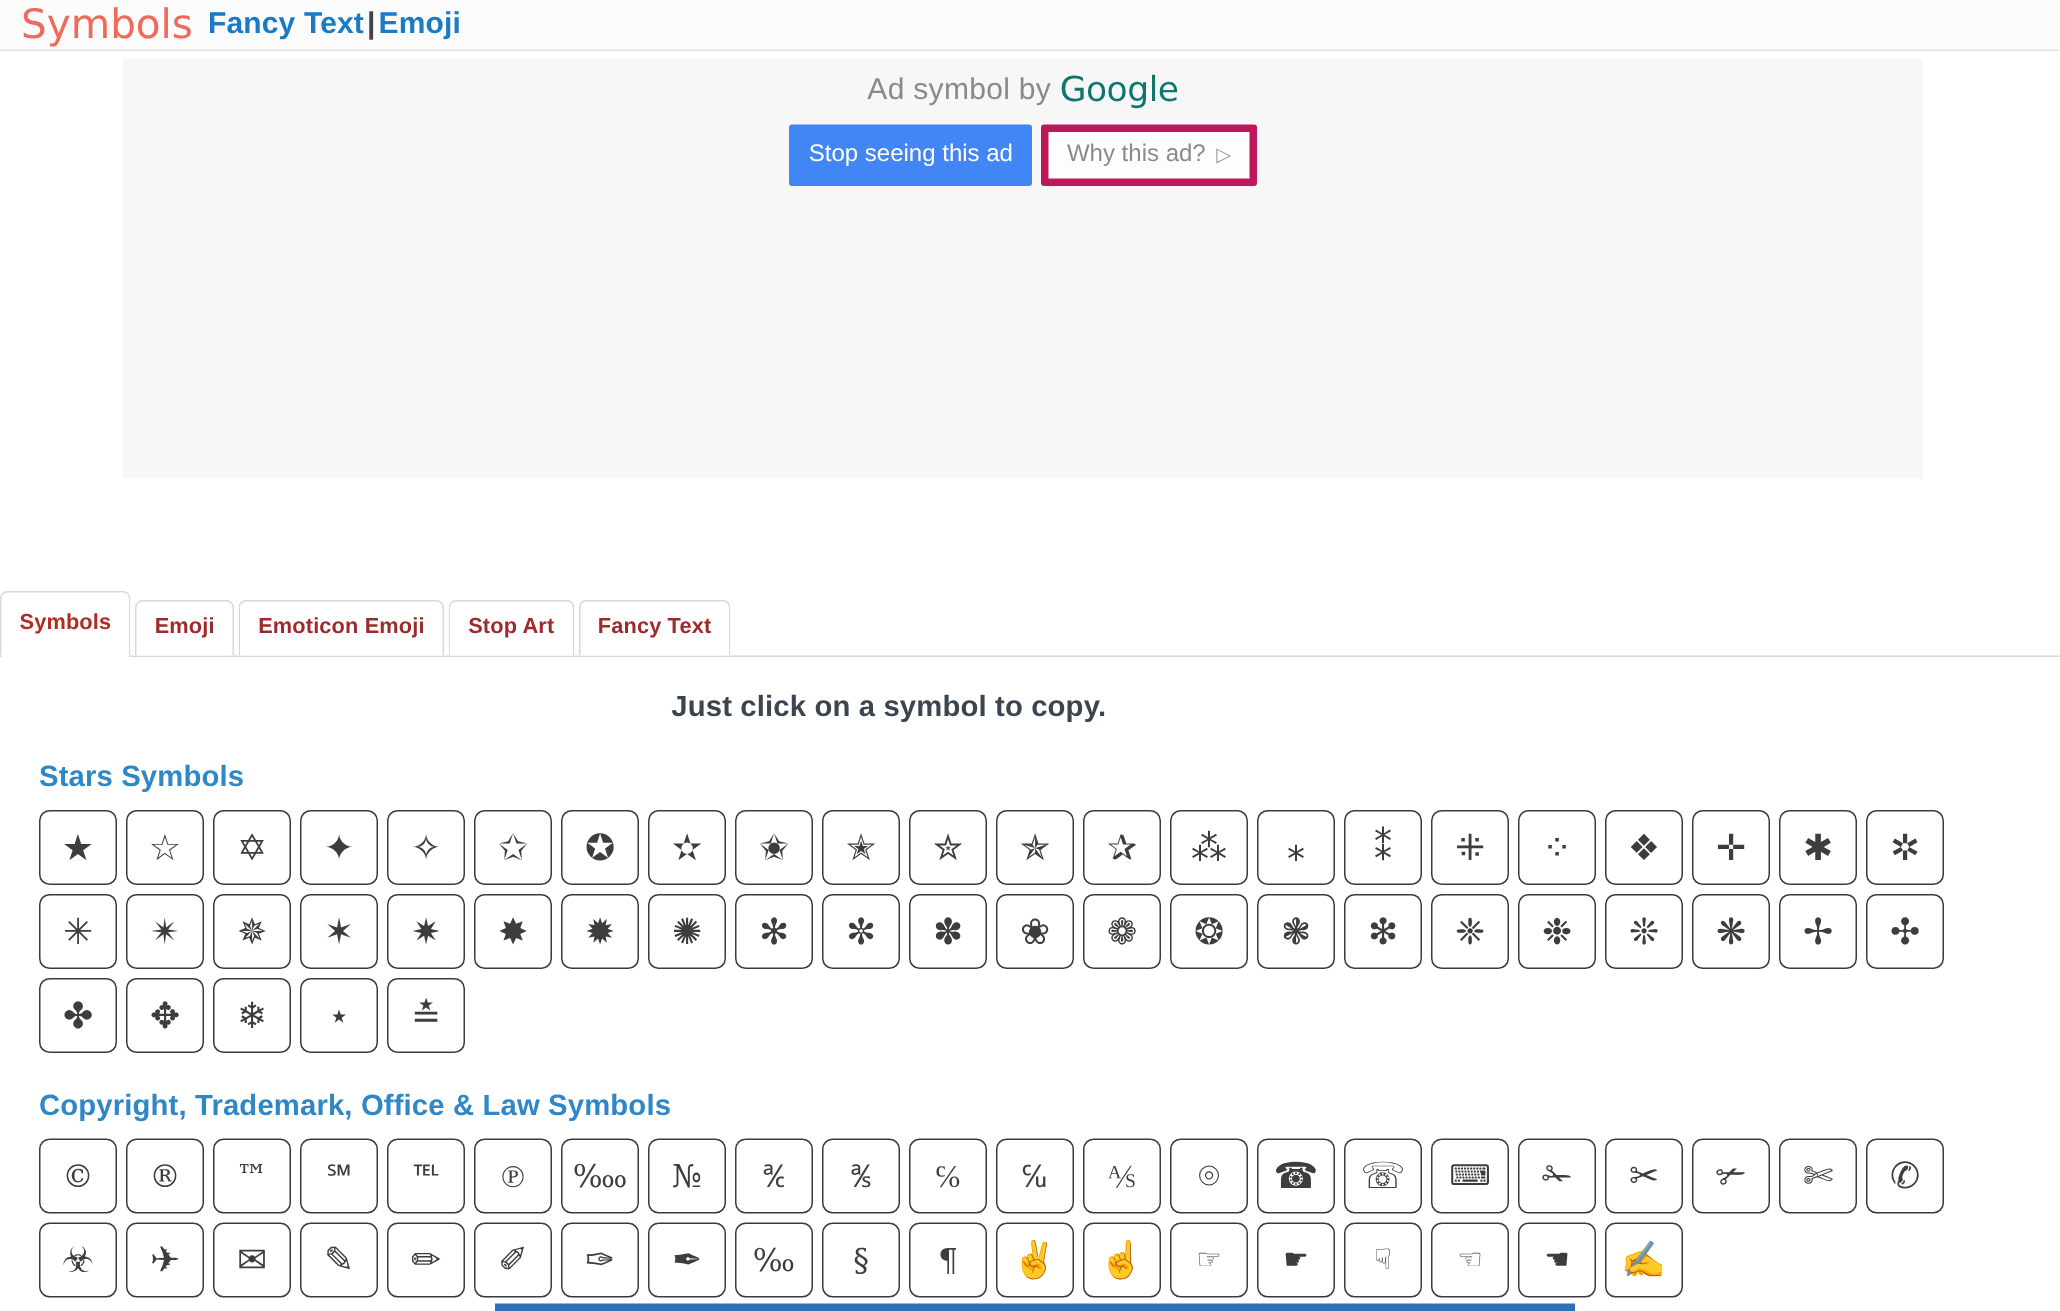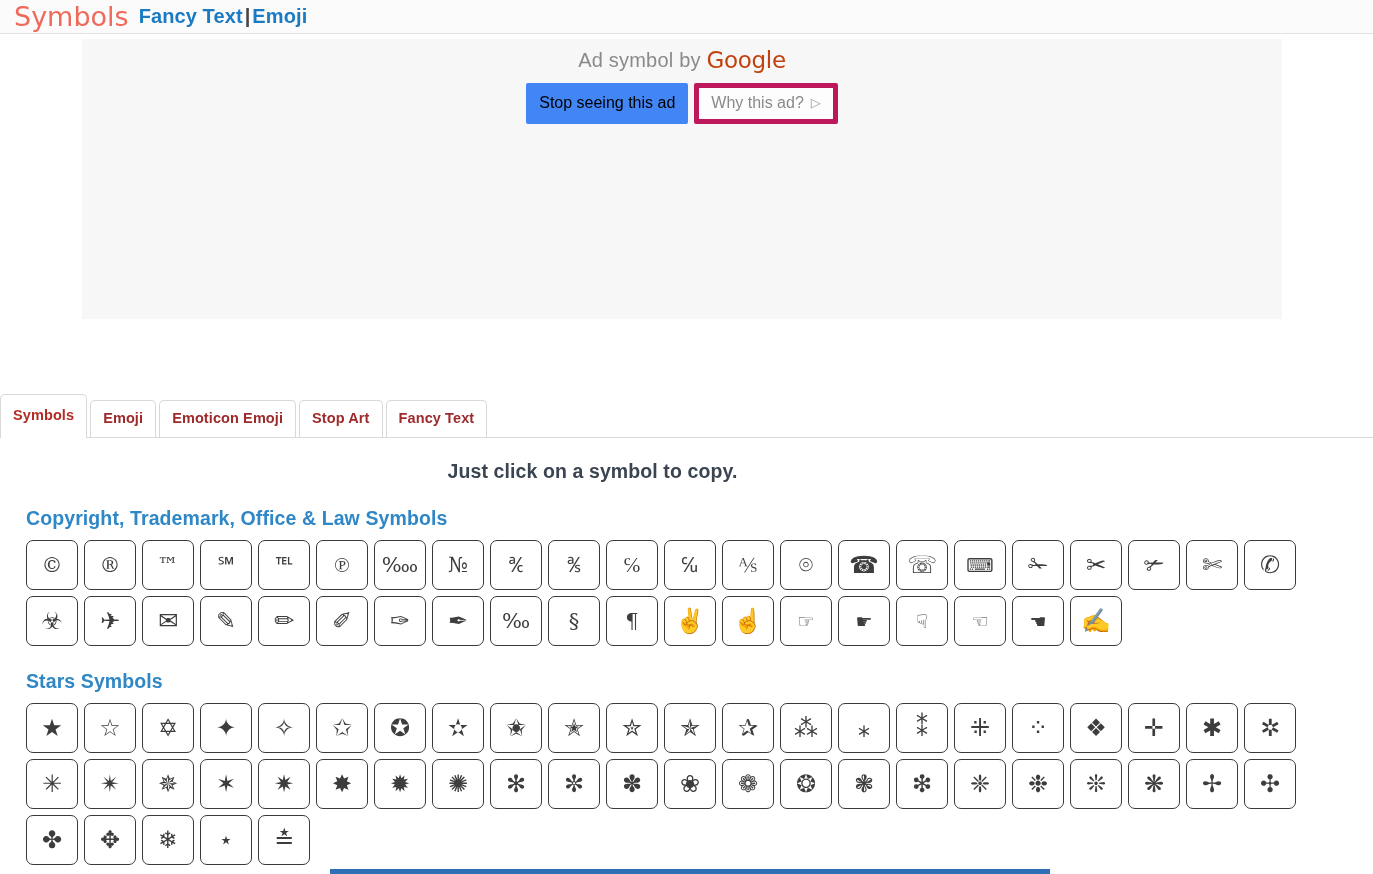--- a/index.html
+++ b/index.html
@@ -68,35 +68,35 @@
   .ad-closed-line {
     font-size: 20px;
     color: #8a8a8a;
     font-family: "Liberation Sans", sans-serif;
     letter-spacing: 0.2px;
     line-height: 30px;
     white-space: nowrap;
   }
   .google-word {
     font-size: 23px;
-    color: #c2410c;
+    color: #0f766e;
     font-family: "DejaVu Sans", sans-serif;
     letter-spacing: -0.3px;
     vertical-align: -1px;
   }
   .ad-buttons {
     margin-top: 8px;
     display: flex;
     justify-content: center;
     align-items: stretch;
     gap: 6px;
   }
   .btn-stop {
     background: #4285f4;
-    color: #000000;
+    color: #ffffff;
     font-size: 16px;
     padding: 6px 13px 7px 13px;
     border: none;
     border-radius: 2px;
     font-family: "Liberation Sans", sans-serif;
     line-height: 18px;
     cursor: pointer;
   }
   .btn-why {
     background: #fdfdfd;
@@ -255,67 +255,20 @@
 <div class="tabs-row">
   <div class="tab active">Symbols</div>
   <div class="tab">Emoji</div>
   <div class="tab">Emoticon Emoji</div>
   <div class="tab">Stop Art</div>
   <div class="tab">Fancy Text</div>
 </div>
 
 <div class="content">
   <div class="click-hint">Just click on a symbol to copy.</div>
-
-  <div class="section">
-    <h2 class="section-title">Copyright, Trademark, Office &amp; Law Symbols</h2>
-    <div class="sym-grid">
-        <div class="sym serif">©</div>
-        <div class="sym serif">®</div>
-        <div class="sym serif">™</div>
-        <div class="sym serif">℠</div>
-        <div class="sym serif">℡</div>
-        <div class="sym serif">℗</div>
-        <div class="sym serif">‱</div>
-        <div class="sym serif">№</div>
-        <div class="sym serif">℀</div>
-        <div class="sym serif">℁</div>
-        <div class="sym serif">℅</div>
-        <div class="sym serif">℆</div>
-        <div class="sym serif">⅍</div>
-        <div class="sym">⌾</div>
-        <div class="sym">☎</div>
-        <div class="sym">☏</div>
-        <div class="sym small">⌨</div>
-        <div class="sym">✁</div>
-        <div class="sym">✂</div>
-        <div class="sym">✃</div>
-        <div class="sym">✄</div>
-        <div class="sym">✆</div>
-        <div class="sym">☣</div>
-        <div class="sym">✈</div>
-        <div class="sym">✉</div>
-        <div class="sym">✎</div>
-        <div class="sym">✏</div>
-        <div class="sym">✐</div>
-        <div class="sym">✑</div>
-        <div class="sym">✒</div>
-        <div class="sym serif">‰</div>
-        <div class="sym serif">§</div>
-        <div class="sym serif">¶</div>
-        <div class="sym">✌️</div>
-        <div class="sym">☝️</div>
-        <div class="sym small">☞</div>
-        <div class="sym small">☛</div>
-        <div class="sym small">☟</div>
-        <div class="sym small">☜</div>
-        <div class="sym small">☚</div>
-        <div class="sym">✍️</div>
-      </div>
-  </div>
 
   <div class="section">
     <h2 class="section-title">Stars Symbols</h2>
     <div class="sym-grid">
         <div class="sym">★</div>
         <div class="sym">☆</div>
         <div class="sym">✡</div>
         <div class="sym">✦</div>
         <div class="sym">✧</div>
         <div class="sym">✩</div>
@@ -357,15 +310,62 @@
         <div class="sym">❋</div>
         <div class="sym">✢</div>
         <div class="sym">✣</div>
         <div class="sym">✤</div>
         <div class="sym">✥</div>
         <div class="sym">❄</div>
         <div class="sym">⋆</div>
         <div class="sym">≛</div>
       </div>
   </div>
+
+  <div class="section">
+    <h2 class="section-title">Copyright, Trademark, Office &amp; Law Symbols</h2>
+    <div class="sym-grid">
+        <div class="sym serif">©</div>
+        <div class="sym serif">®</div>
+        <div class="sym serif">™</div>
+        <div class="sym serif">℠</div>
+        <div class="sym serif">℡</div>
+        <div class="sym serif">℗</div>
+        <div class="sym serif">‱</div>
+        <div class="sym serif">№</div>
+        <div class="sym serif">℀</div>
+        <div class="sym serif">℁</div>
+        <div class="sym serif">℅</div>
+        <div class="sym serif">℆</div>
+        <div class="sym serif">⅍</div>
+        <div class="sym">⌾</div>
+        <div class="sym">☎</div>
+        <div class="sym">☏</div>
+        <div class="sym small">⌨</div>
+        <div class="sym">✁</div>
+        <div class="sym">✂</div>
+        <div class="sym">✃</div>
+        <div class="sym">✄</div>
+        <div class="sym">✆</div>
+        <div class="sym">☣</div>
+        <div class="sym">✈</div>
+        <div class="sym">✉</div>
+        <div class="sym">✎</div>
+        <div class="sym">✏</div>
+        <div class="sym">✐</div>
+        <div class="sym">✑</div>
+        <div class="sym">✒</div>
+        <div class="sym serif">‰</div>
+        <div class="sym serif">§</div>
+        <div class="sym serif">¶</div>
+        <div class="sym">✌️</div>
+        <div class="sym">☝️</div>
+        <div class="sym small">☞</div>
+        <div class="sym small">☛</div>
+        <div class="sym small">☟</div>
+        <div class="sym small">☜</div>
+        <div class="sym small">☚</div>
+        <div class="sym">✍️</div>
+      </div>
+  </div>
 </div>
 
 <div class="bottom-bar"></div>
 
 </body></html>

